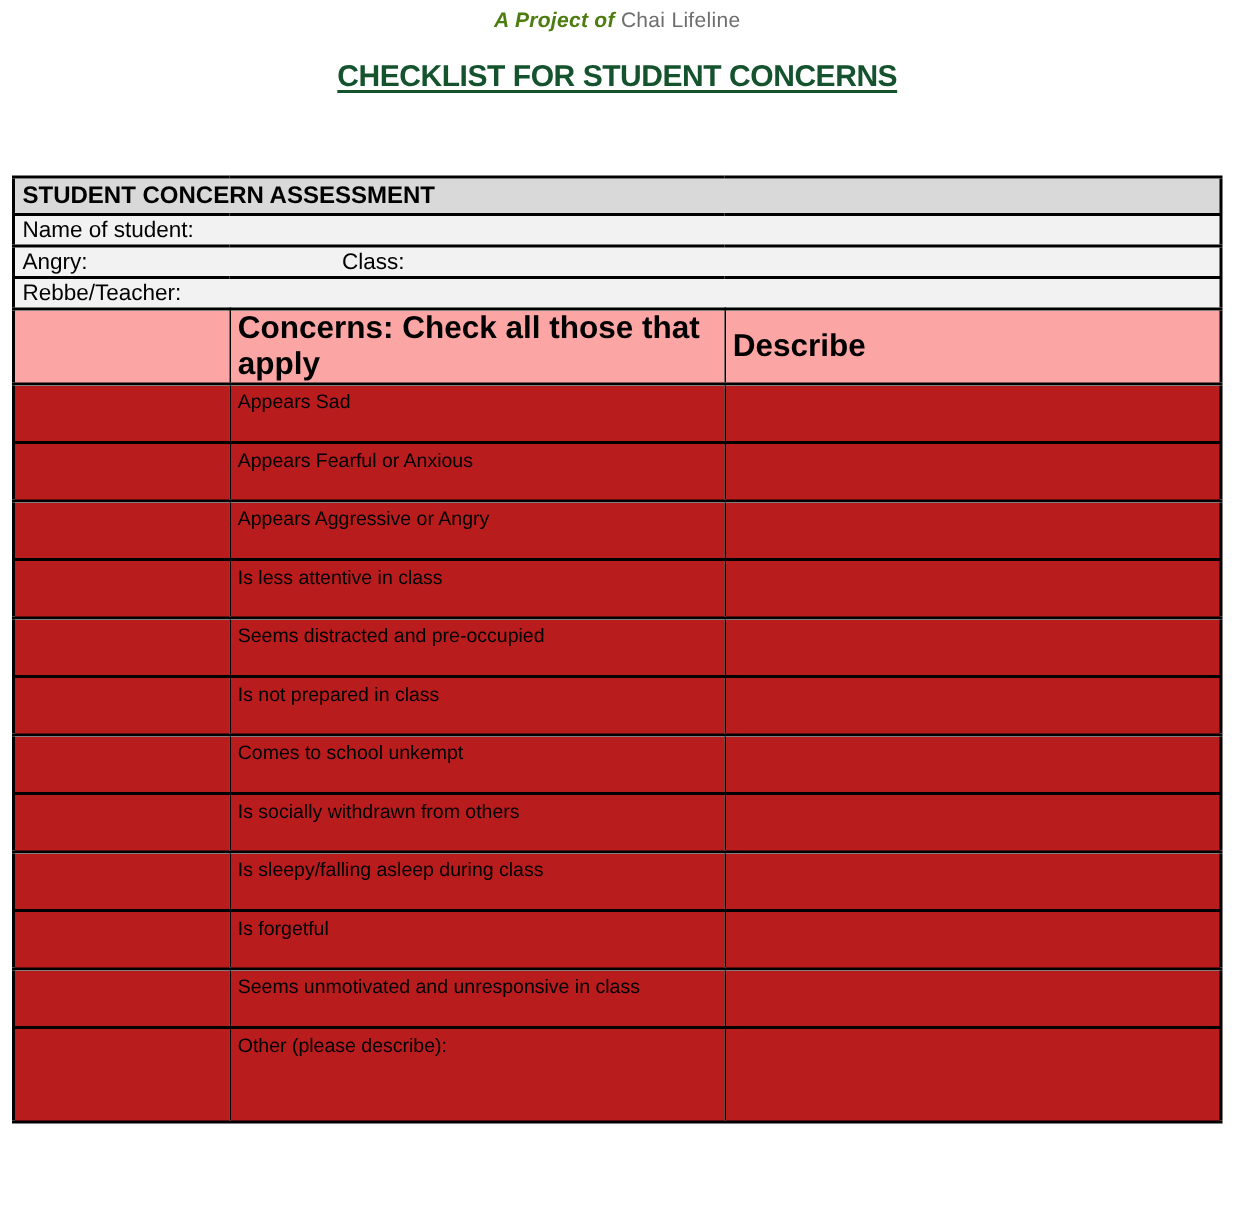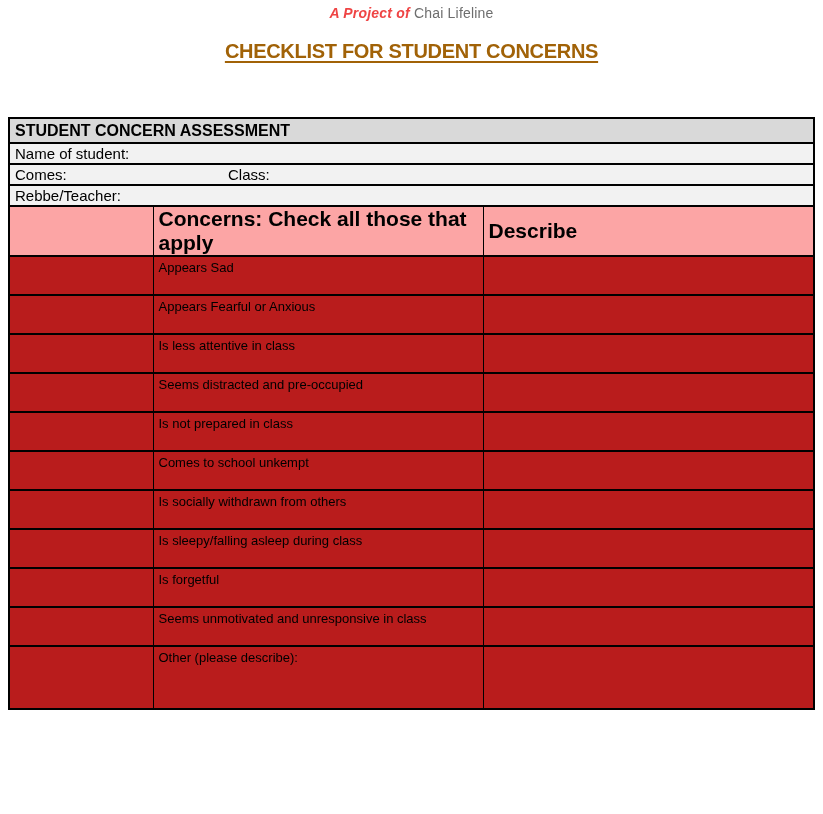--- a/index.html
+++ b/index.html
@@ -13,30 +13,30 @@
   .project-line {
     padding-top: 5px;
     text-align: center;
     font-size: 14px;
     color: #6b6b6b;
     letter-spacing: 0.2px;
   }
   .project-prefix {
     font-weight: bold;
     font-style: italic;
-    color: #ef4444;
+    color: #4d7c0f;
   }
   .project-name { color: #6e6e6e; }
   .doc-title {
     margin-top: 19px;
     text-align: center;
     font-size: 20px;
     font-weight: bold;
     letter-spacing: -0.3px;
-    color: #a16207;
+    color: #14532d;
   }
   .doc-title span {
     text-decoration: underline;
     text-decoration-thickness: 2px;
     text-underline-offset: 3px;
   }
   table.assessment {
     margin: 54px 0 0 8px;
     width: 805px;
     border-collapse: collapse;
@@ -103,40 +103,45 @@
   </colgroup>
   <tbody>
     <tr class="section-header">
       <td colspan="3">STUDENT CONCERN ASSESSMENT</td>
     </tr>
     <tr class="info-row">
       <td colspan="3">Name of student:</td>
     </tr>
     <tr class="info-row">
       <td colspan="3">
-        <span class="grade-span">Comes:</span><span>Class:</span>
+        <span class="grade-span">Angry:</span><span>Class:</span>
       </td>
     </tr>
     <tr class="info-row">
       <td colspan="3">Rebbe/Teacher:</td>
     </tr>
     <tr class="col-header">
       <td></td>
       <td>Concerns: Check all those that apply</td>
       <td>Describe</td>
     </tr>
 
     <tr class="concern-row">
       <td></td>
       <td>Appears Sad</td>
       <td></td>
     </tr>
     <tr class="concern-row">
       <td></td>
       <td>Appears Fearful or Anxious</td>
+      <td></td>
+    </tr>
+    <tr class="concern-row">
+      <td></td>
+      <td>Appears Aggressive or Angry</td>
       <td></td>
     </tr>
     <tr class="concern-row">
       <td></td>
       <td>Is less attentive in class</td>
       <td></td>
     </tr>
     <tr class="concern-row">
       <td></td>
       <td>Seems distracted and pre-occupied</td>

